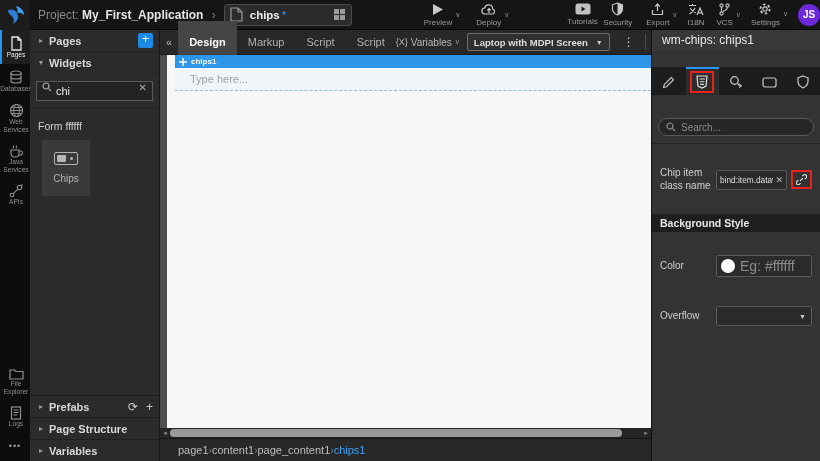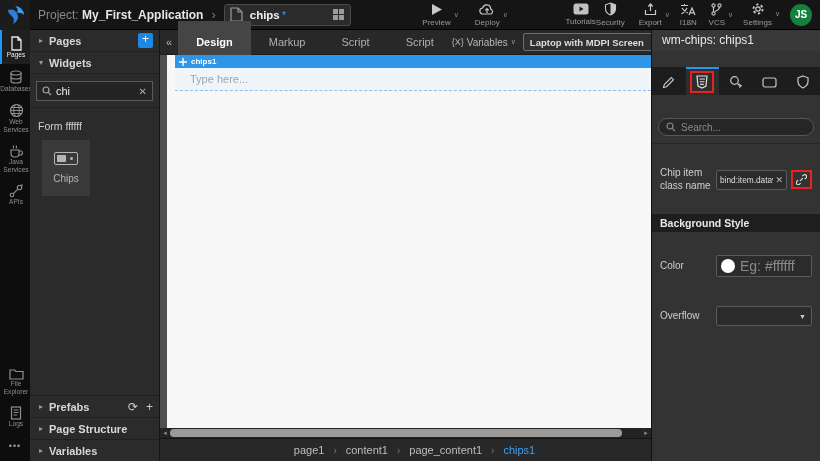--- a/index.html
+++ b/index.html
@@ -17,63 +17,63 @@
   .file-tab { height:22px; width:128px; background:#2b2b2b; border:1px solid #4a4a4a; border-radius:3px;
     display:flex; align-items:center; padding:0 5px; }
   .file-tab .doc { margin-right:7px; }
   .file-tab .fname { color:#f0f0f0; font-size:11.5px; font-weight:bold; }
   .file-tab .dirty { color:#3d9df5; font-size:11px; margin-left:2px; }
   .file-tab .grid-ic { margin-left:auto; }
   .tb-group { display:flex; flex-direction:column; align-items:center; color:#9a9a9a; font-size:8px; line-height:1; cursor:pointer; }
   .tb-group .glabel { margin-top:3px; white-space:nowrap; }
   .with-caret { display:flex; align-items:flex-start; }
   .caret-sm { color:#8a8a8a; font-size:7px; margin-left:3px; margin-top:8px; }
-  .avatar { width:22px; height:22px; border-radius:50%; background:#15803d; color:#fff; font-size:10px; font-weight:bold;
-    display:flex; align-items:center; justify-content:center; margin:0 8px 0 10px; }
+  .avatar { width:22px; height:22px; border-radius:50%; background:#6d28d9; color:#fff; font-size:10px; font-weight:bold;
+    display:flex; align-items:center; justify-content:center; margin:0 0 0 10px; }
 
   
   .main { display:flex; height:431px; }
 
   
   .rail { width:30px; background:#0d0d0d; display:flex; flex-direction:column; align-items:stretch; flex:0 0 30px; }
   .rail-item { display:flex; flex-direction:column; align-items:center; padding:6px 0 5px; color:#8f8f8f;
     font-size:6.6px; text-align:center; line-height:1.15; border-left:2px solid transparent; cursor:pointer; }
   .rail-item.active { background:#1f1f1f; border-left:2px solid #2196f3; color:#eee; }
   .rail-spacer { flex:1; }
   .rail-more { color:#9a9a9a; text-align:center; font-size:9px; letter-spacing:1px; padding:8px 0 10px; cursor:pointer; }
 
   
   .lpanel { width:130px; background:#2b2b2b; display:flex; flex-direction:column; flex:0 0 130px; border-right:1px solid #151515; }
   .acc-row { height:22px; display:flex; align-items:center; padding:0 6px 0 9px; border-bottom:1px solid #232323; flex:0 0 22px; cursor:pointer; }
   .acc-row .car { color:#9a9a9a; font-size:8px; width:10px; }
   .acc-row .alabel { color:#d8d8d8; font-size:11px; font-weight:bold; }
   .plus-btn { margin-left:auto; width:15px; height:15px; background:#1e88e5; color:#fff; border-radius:2px;
     font-size:12px; line-height:13px; text-align:center; cursor:pointer; }
   .search-wrap { padding:7px 6px 6px; border-bottom:1px solid #232323; }
-  .search-box { height:20px; background:#242424; border:1px solid #5a5a5a; display:flex; align-items:center; padding:0 5px; }
+  .search-box { height:20px; background:#242424; border:1px solid #5a5a5a; display:flex; padding:0 5px; }
   .search-box input { flex:1; background:transparent; border:none; outline:none; color:#eee; font-size:11px; width:60px;
     font-family:"Liberation Sans",sans-serif; }
   .clear-x { color:#aaa; font-size:10px; cursor:pointer; }
   .formw-label { color:#cfcfcf; font-size:10.5px; margin:12px 0 8px 8px; }
   .widget-card { width:48px; height:56px; margin-left:12px; background:#3a3a3a; display:flex; flex-direction:column;
     align-items:center; justify-content:center; cursor:pointer; }
   .widget-card .wlabel { color:#b5b5b5; font-size:10px; margin-top:8px; }
   .chips-ic { width:24px; height:13px; border:1px solid #b5b5b5; border-radius:2px; display:flex; align-items:center; padding:0 2px; }
   .chips-ic .pill { width:9px; height:7px; background:#b5b5b5; border-radius:1px; }
   .chips-ic .dot { width:3px; height:3px; border-radius:50%; background:#b5b5b5; margin-left:4px; }
   .lp-spacer { flex:1; }
   .acc-row.bottom { border-top:1px solid #1f1f1f; border-bottom:none; }
   .mini-ics { margin-left:auto; display:flex; align-items:center; gap:8px; color:#c8c8c8; font-size:12px; }
   .mini-ics span { cursor:pointer; }
 
   
   .canvas-col { width:491px; flex:0 0 491px; display:flex; flex-direction:column; background:#4f4f4f; }
   .canvas-toolbar { height:25px; background:#282828; display:flex; align-items:center; flex:0 0 25px; border-bottom:1px solid #1c1c1c; }
   .collapse-btn { color:#b5b5b5; font-size:11px; padding:0 6px; cursor:pointer; }
-  .ctab { height:42px; display:flex; align-items:center; padding:0 18px; color:#b0b0b0; font-size:11px; cursor:pointer; }
+  .ctab { height:42px; display:flex; align-items:center; padding:0 11px; color:#b0b0b0; font-size:11px; cursor:pointer; }
   .ctab.active { background:#454545; color:#fff; font-weight:bold; }
   .ct-right { margin-left:auto; display:flex; align-items:center; }
   .vars-dd { color:#b8b8b8; font-size:10px; display:flex; align-items:center; gap:3px; cursor:pointer; }
   .vars-dd .vx { font-size:9px; }
   .device-dd { margin:0 7px; height:18px; border:1px solid #6e6e6e; border-radius:2px; background:#303030;
     display:flex; align-items:center; padding:0 6px; gap:8px; cursor:pointer; }
   .device-dd .dlabel { color:#ddd; font-size:9.5px; font-weight:bold; white-space:nowrap; }
   .device-dd .dcaret { color:#ccc; font-size:7px; }
   .kebab { color:#c8c8c8; font-size:12px; letter-spacing:0; padding:0 6px; cursor:pointer; line-height:0.5; }
   .tb-divider { width:1px; height:16px; background:#4a4a4a; margin:0 4px; }
@@ -87,21 +87,21 @@
   .wm-head .wname { color:#fff; font-size:8px; font-weight:bold; }
   .wm-body { height:23px; background:#f0f5fa; border-bottom:1px dashed #8fbfe8; display:flex; align-items:center; padding-left:15px; }
   .wm-body .ph { color:#9aa5ad; font-size:11px; }
 
   .hscroll { position:absolute; left:0; right:0; bottom:0; height:10px; background:#242424; display:flex; align-items:center; }
   .hs-arrow { width:10px; color:#8a8a8a; font-size:7px; text-align:center; cursor:pointer; flex:0 0 10px; }
   .hs-thumb { height:8px; background:#9a9a9a; border-radius:4px; width:452px; cursor:pointer; }
   .hs-track { flex:1; }
 
   .breadcrumbs { height:23px; background:#282828; border-top:1px solid #141414; display:flex; align-items:center;
-    padding-left:18px; gap:9px; flex:0 0 23px;justify-content:center; }
+    padding-left:18px; flex:0 0 23px; }
   .bc-item { color:#bdbdbd; font-size:11px; cursor:pointer; }
   .bc-item.current { color:#3da1f4; }
   .bc-sep { color:#7a7a7a; font-size:10px; }
 
   
   .rpanel { width:169px; flex:0 0 169px; background:#333; display:flex; flex-direction:column; border-left:1px solid #111;gap:16px; }
   .rp-header { padding:3px 10px 4px; color:#e8e8e8; font-size:12px; background:#383838; }
   .rp-tabs { height:28px; background:#1d1d1d; display:flex; flex:0 0 28px; }
   .rp-tab { flex:1; display:flex; align-items:center; justify-content:center; cursor:pointer; border-top:2px solid transparent; }
   .rp-tab.active { background:#2d2d2d; border-top:2px solid #2196f3; }

